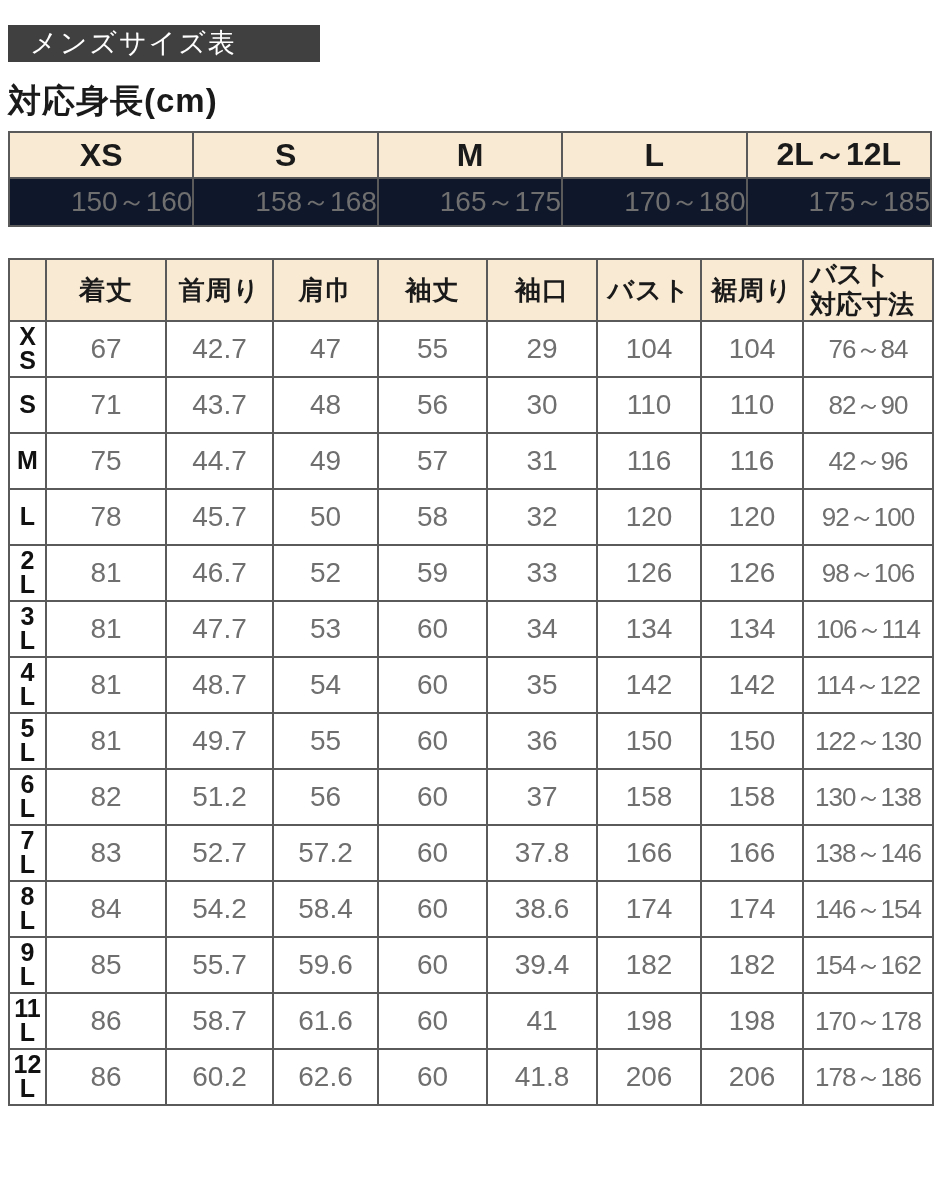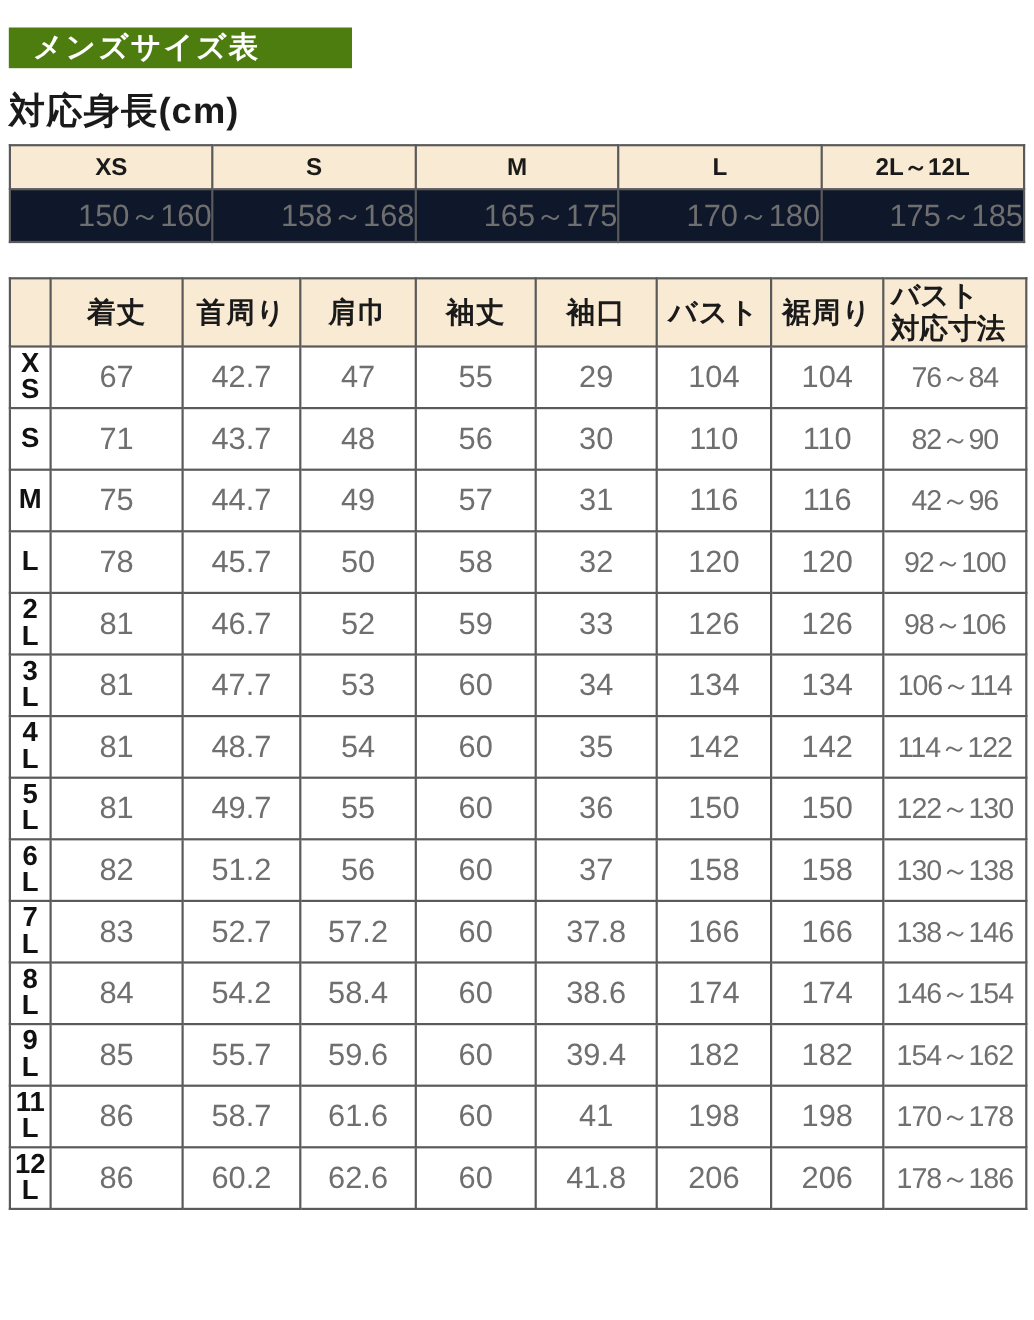--- a/index.html
+++ b/index.html
@@ -11,24 +11,24 @@
   }
   .page {
     width: 940px;
     min-height: 1200px;
     padding: 25px 8px 20px 8px;
   }
   
   .title-bar {
     width: 312px;
     height: 37px;
-    background: #4d7c0f;
+    background: #404040;
     color: #ffffff;
     font-size: 27px;
-    font-weight: bold;
+    font-weight: normal;
     line-height: 37px;
     padding-left: 22px;
     letter-spacing: 2px;
   }
   
   .subtitle {
     margin: 17px 0 7px 0;
     font-size: 33px;
     font-weight: bold;
     color: #1a1a1a;
@@ -47,21 +47,21 @@
     padding: 0;
   }
   thead th, .hdr {
     background: #f9ead3;
     color: #1a1a1a;
     font-weight: bold;
   }
   
   .height-table thead th {
     height: 40px;
-    font-size: 22px;
+    font-size: 32px;
   }
   .height-table tbody td {
     height: 48px;
     font-size: 28px;
     color: #6f6f6f;
     background: #0f172a;
     text-align: right;
   }
   
   .size-table { margin-top: 31px; }

